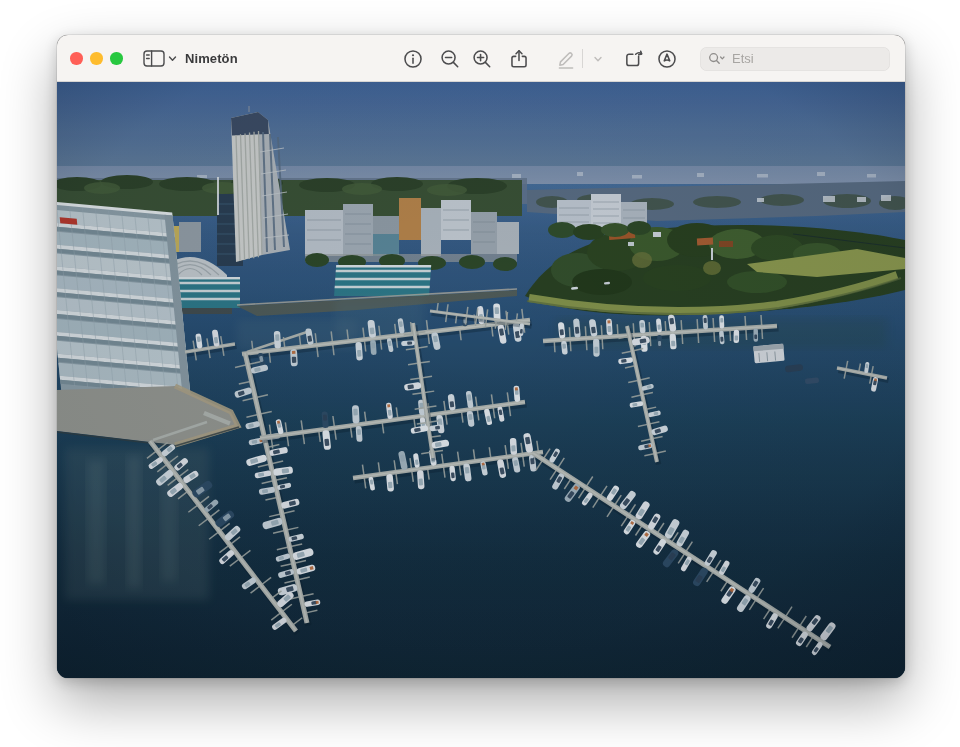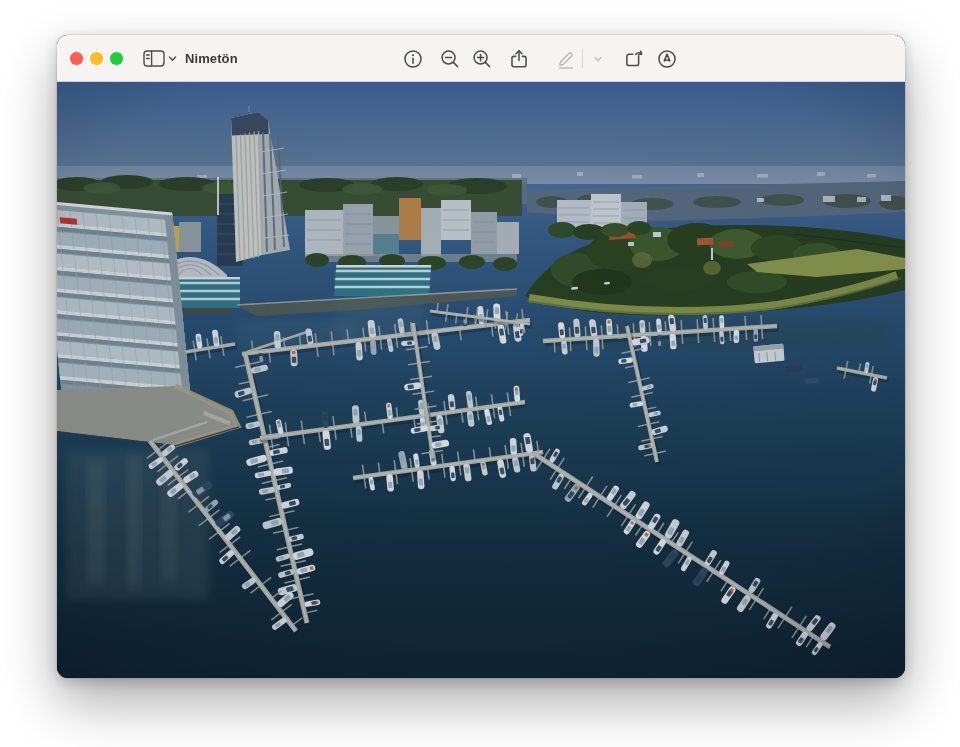--- a/index.html
+++ b/index.html
@@ -135,20 +135,30 @@
       </svg>
     </button>
 
     <button class="tbbtn" style="left:595px;width:30px;">
       <svg width="22" height="22" viewBox="0 0 20 20">
         <circle class="ic" cx="10" cy="10" r="7.3"></circle>
         <path class="ic" d="M10 5.6 l2.5 6.1 q-2.5 -1.7 -5 0 Z"></path>
       </svg>
     </button>
 
+    <div class="search">
+      <svg width="18" height="14" viewBox="0 0 18 14">
+        <g>
+          <circle cx="5.6" cy="5.6" r="3.9" fill="none" stroke="#8e8c8a" stroke-width="1.3"></circle>
+          <line x1="8.5" y1="8.5" x2="11.2" y2="11.2" stroke="#8e8c8a" stroke-width="1.4" stroke-linecap="round"></line>
+        </g>
+        <path d="M12.6 5 L14.3 6.8 L16 5" fill="none" stroke="#8e8c8a" stroke-width="1.2" stroke-linecap="round" stroke-linejoin="round"></path>
+      </svg>
+      <input type="text" placeholder="Etsi" style="">
+    </div>
   </div>
 
   <div class="content">
     <svg id="scene" width="848" height="596" viewBox="0 0 848 596">
       <defs>
         <linearGradient id="skyG" x1="0" y1="0" x2="0" y2="1">
           <stop offset="0" stop-color="#44689e"></stop>
             <stop offset="0.75" stop-color="#64809f"></stop>
             <stop offset="1" stop-color="#8496b3"></stop>
         </linearGradient>

